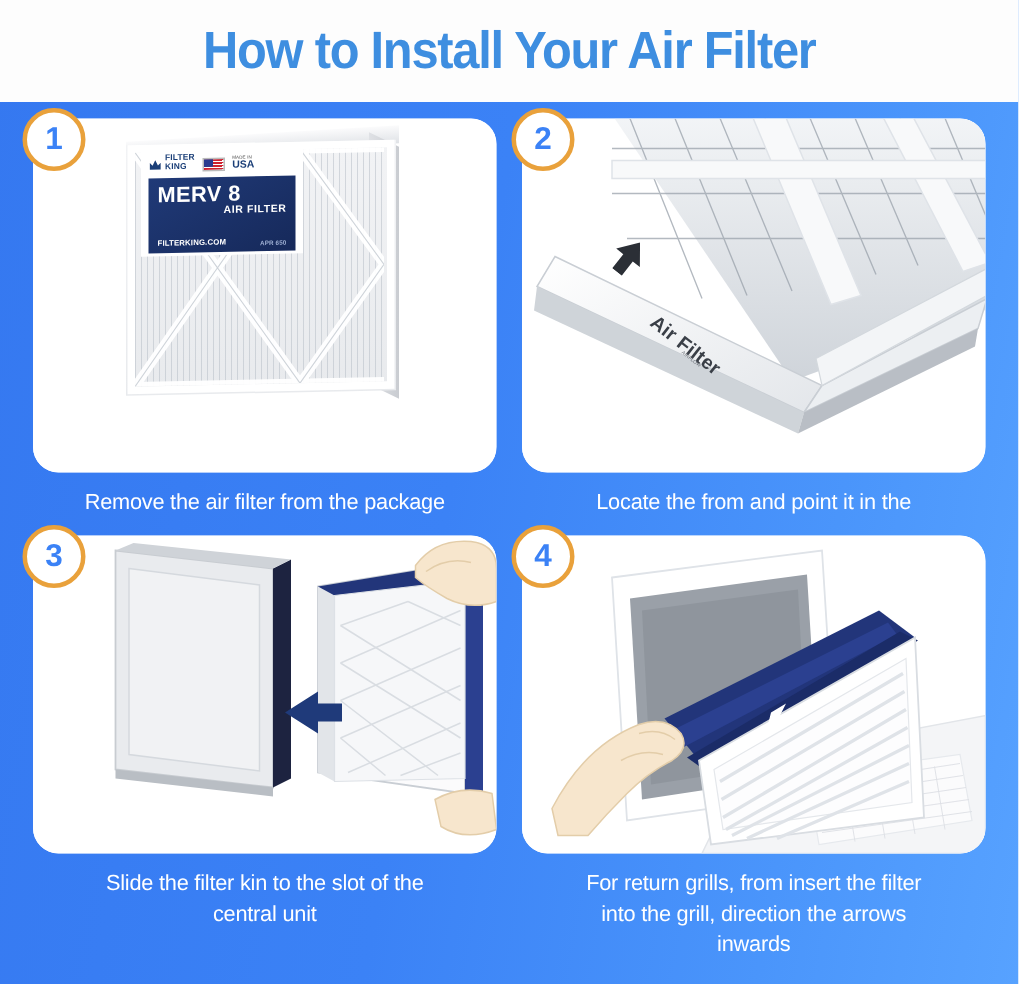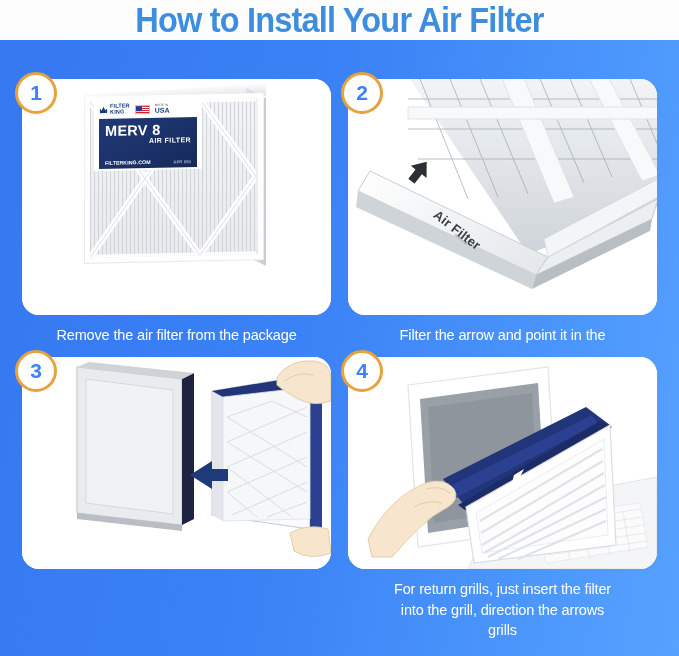--- a/index.html
+++ b/index.html
@@ -9,21 +9,21 @@
     overflow: hidden;
   }
   #page {
     position: relative;
     width: 679px; height: 656px;
     background: linear-gradient(100deg, #3578f0 0%, #3b82f6 45%, #4a95fb 78%, #57a2ff 100%);
   }
   
   .title-band {
     position: absolute; left: 0; top: 0;
-    width: 679px; height: 40px;
+    width: 679px; height: 68px;
     background: #fdfdfd;
     display: flex; align-items: center; justify-content: center;
   }
   .title-text {
     font-size: 35px;
     font-weight: bold;
     color: #3e8ee0;
     letter-spacing: -0.9px;
     transform: scaleX(0.93);
     white-space: nowrap;
@@ -264,21 +264,21 @@
               </svg>
           </div>
           <div class="af-text">Air Filter</div>
           <div class="af-sub">AIRFLOW</div>
         </div>
       </div>
       <div class="badge">
         <span>2</span>
       </div>
       <div class="caption" style="left:0; top:246px; width:309px;">
-        <div>Filter the arrow and point it in the</div>
+        <div>Locate the from and point it in the</div>
       </div>
     </div>
 
     <div class="step" style="left:22px; top:305px; width:309px; height:290px;">
       <div class="card" style="width:309px; height:212px;">
         <div class="illus">
           <svg viewBox="0 0 309 212" preserveAspectRatio="none">
 
             <polygon points="55,10 160,22 160,168 55,156" fill="#e9ebee" stroke="#c8ccd1" stroke-width="1.2"></polygon>
             <polygon points="64,22 151,33 151,157 64,146" fill="#f1f2f4" stroke="#d5d9de" stroke-width="1"></polygon>
@@ -302,20 +302,22 @@
             <path d="M268 176 Q286 166 306 172 L309 196 Q288 204 272 194 Z" fill="#f7e6cd" stroke="#e3cda9" stroke-width="1"></path>
 
             <path d="M168 118 L190 104 L190 112 L206 112 L206 124 L190 124 L190 132 Z" fill="#1f3a7a"></path>
           </svg>
         </div>
       </div>
       <div class="badge">
         <span>3</span>
       </div>
       <div class="caption" style="left:0; top:222px; width:309px;">
+        <div>Slide the filter kin to the slot of the</div>
+        <div>central unit</div>
       </div>
     </div>
 
     <div class="step" style="left:348px; top:305px; width:309px; height:290px;">
       <div class="card" style="width:309px; height:212px;">
         <div class="illus">
           <svg viewBox="0 0 309 212" preserveAspectRatio="none">
 
             <polygon points="60,28 200,10 210,170 70,190" fill="#ffffff" stroke="#dfe3e8" stroke-width="1.2"></polygon>
             <polygon points="72,42 190,26 198,158 80,176" fill="#9aa0a8"></polygon>
@@ -342,20 +344,20 @@
             <path d="M20 182 Q42 140 78 126 Q96 120 106 132 Q112 142 100 150 Q84 158 70 172 Q56 186 44 200 L24 200 Z" fill="#f7e6cd" stroke="#e3cda9" stroke-width="1"></path>
             <path d="M78 132 Q92 128 102 136" stroke="#e3cda9" stroke-width="1" fill="none"></path>
             <path d="M66 150 Q80 142 94 146" stroke="#e3cda9" stroke-width="1" fill="none"></path>
           </svg>
         </div>
       </div>
       <div class="badge">
         <span>4</span>
       </div>
       <div class="caption" style="left:0; top:222px; width:309px;">
-        <div>For return grills, just insert the filter</div>
+        <div>For return grills, from insert the filter</div>
         <div>into the grill, direction the arrows</div>
-        <div>grills</div>
+        <div>inwards</div>
       </div>
     </div>
 
   </div>
 </div>
 
 </body></html>

